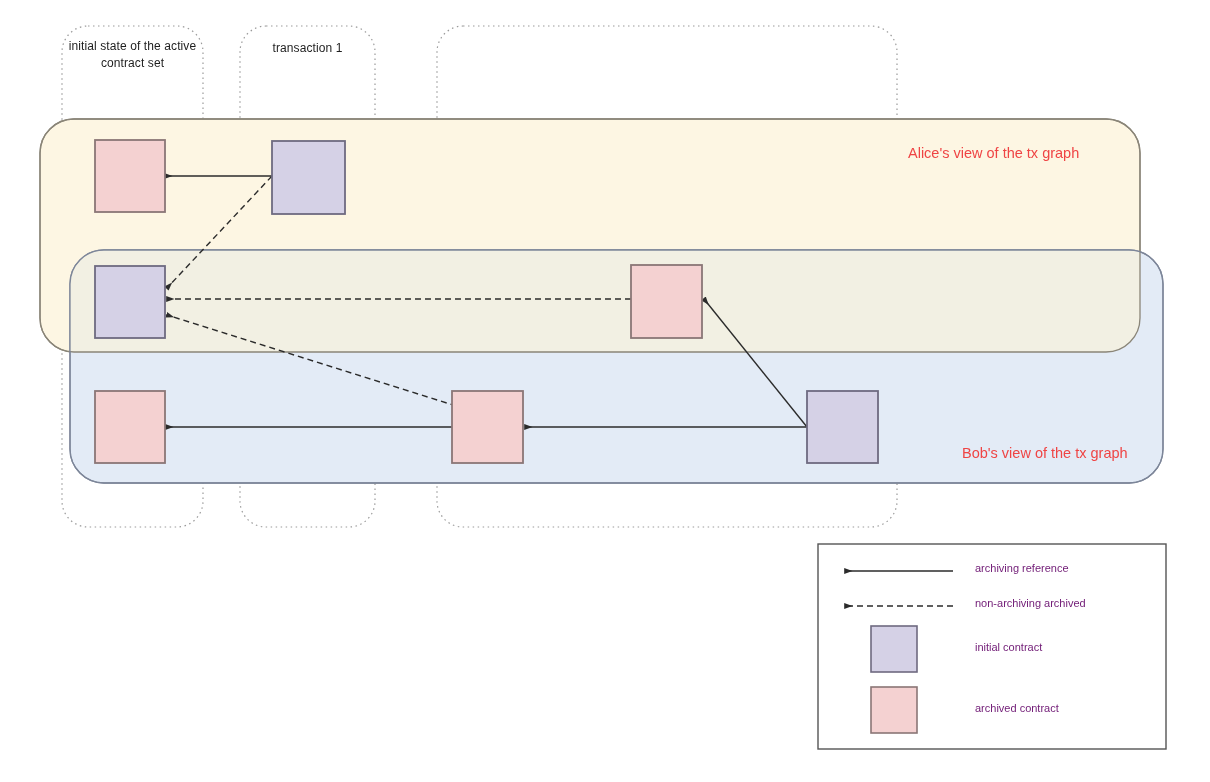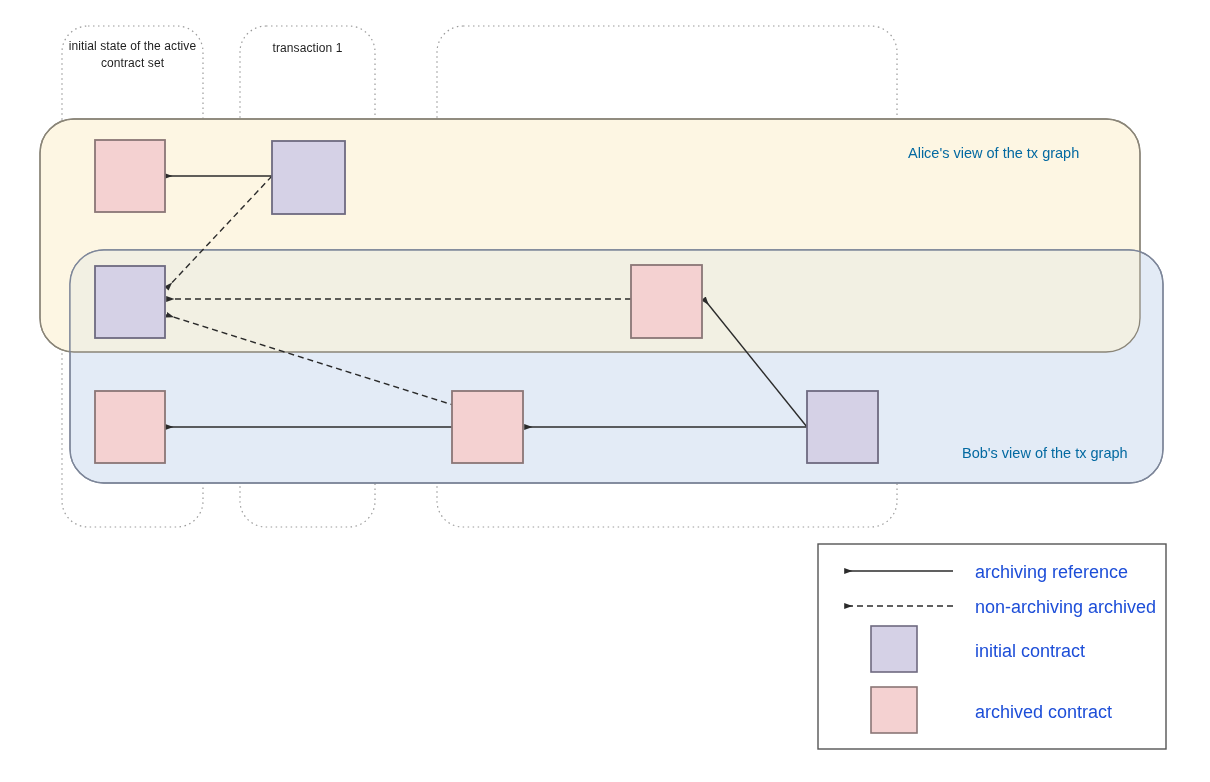--- a/index.html
+++ b/index.html
@@ -28,27 +28,27 @@
     position: absolute;
     text-align: center;
     font-size: 12px;
     color: #1e1e1e;
     line-height: 1.45;
     letter-spacing: 0.1px;
   }
   .view-label {
     position: absolute;
     font-size: 14.5px;
-    color: #0369a1;
+    color: #ef4444;
     white-space: nowrap;
   }
   .legend-label {
     position: absolute;
-    font-size: 18px;
-    color: #1d4ed8;
+    font-size: 11px;
+    color: #701a75;
     white-space: nowrap;
   }
 </style>
 </head>
 <body>
 
 <div id="canvas">
 
   <svg id="diagram-svg" viewBox="0 0 1210 782" xmlns="http://www.w3.org/2000/svg">
     <defs>

